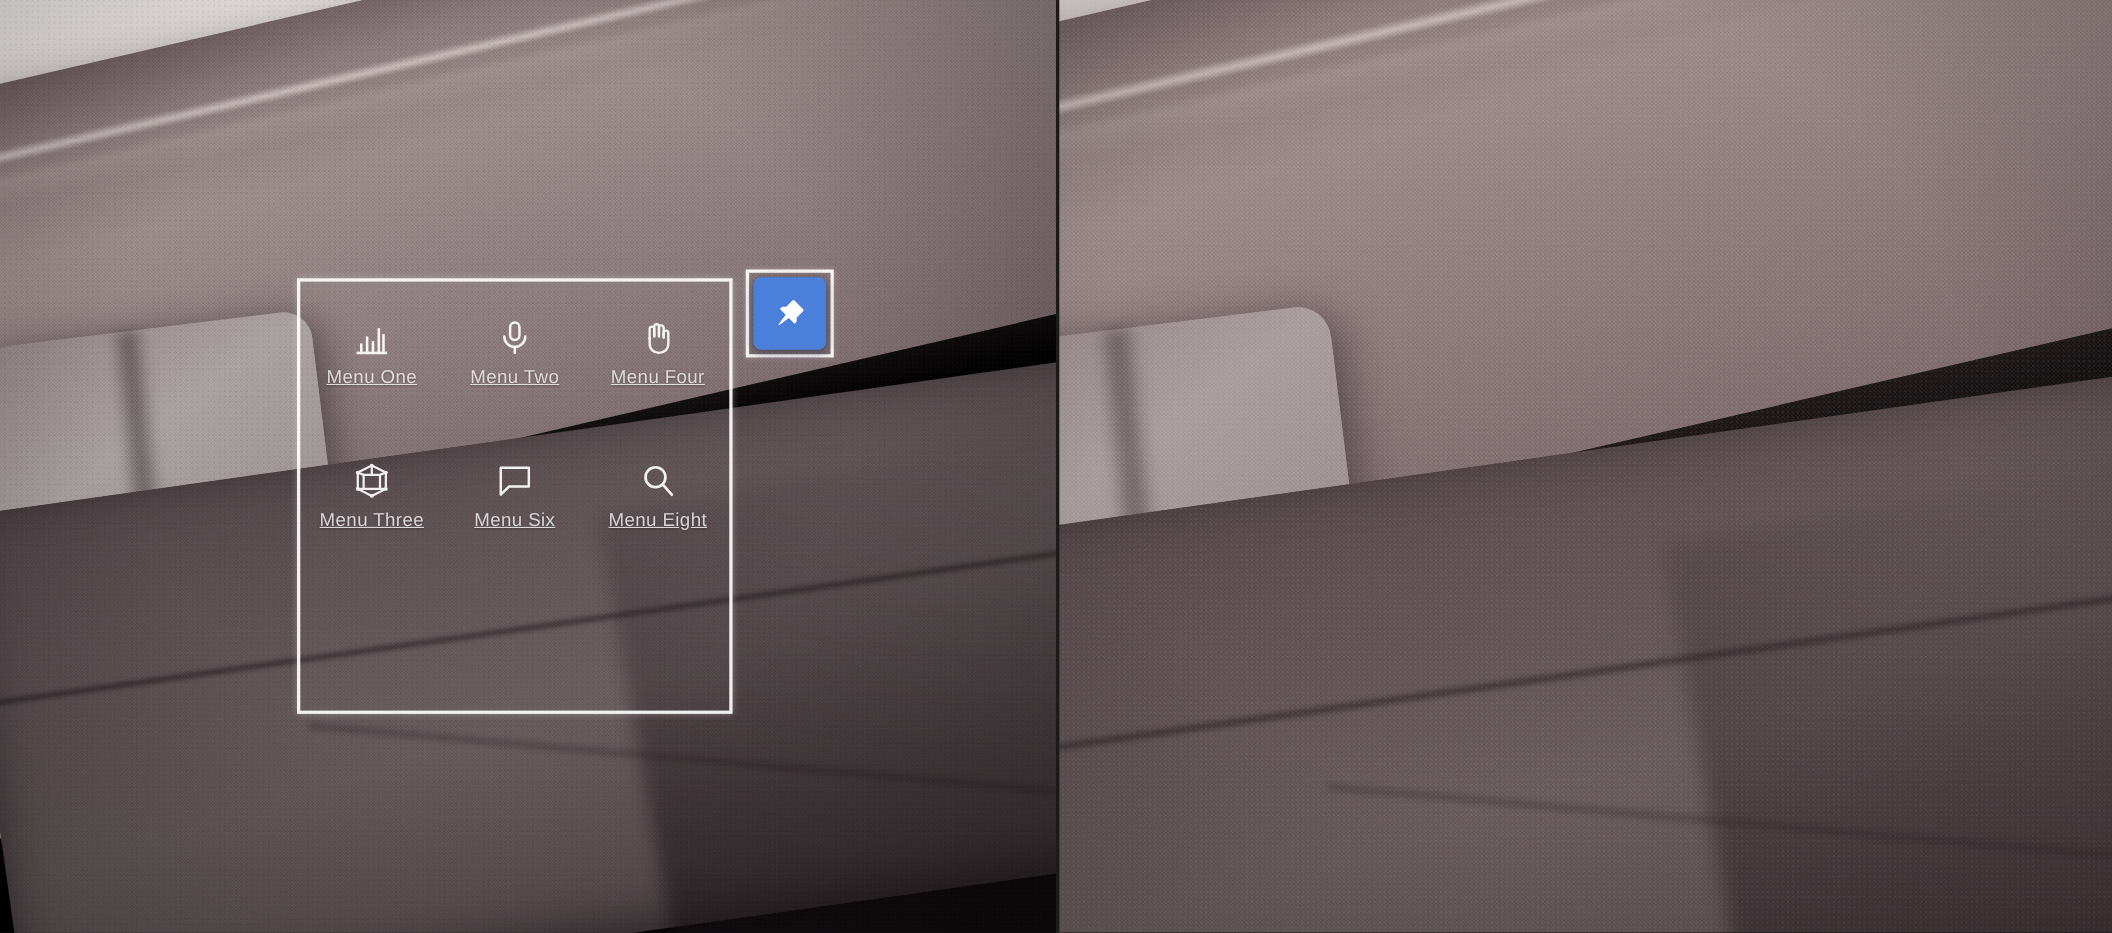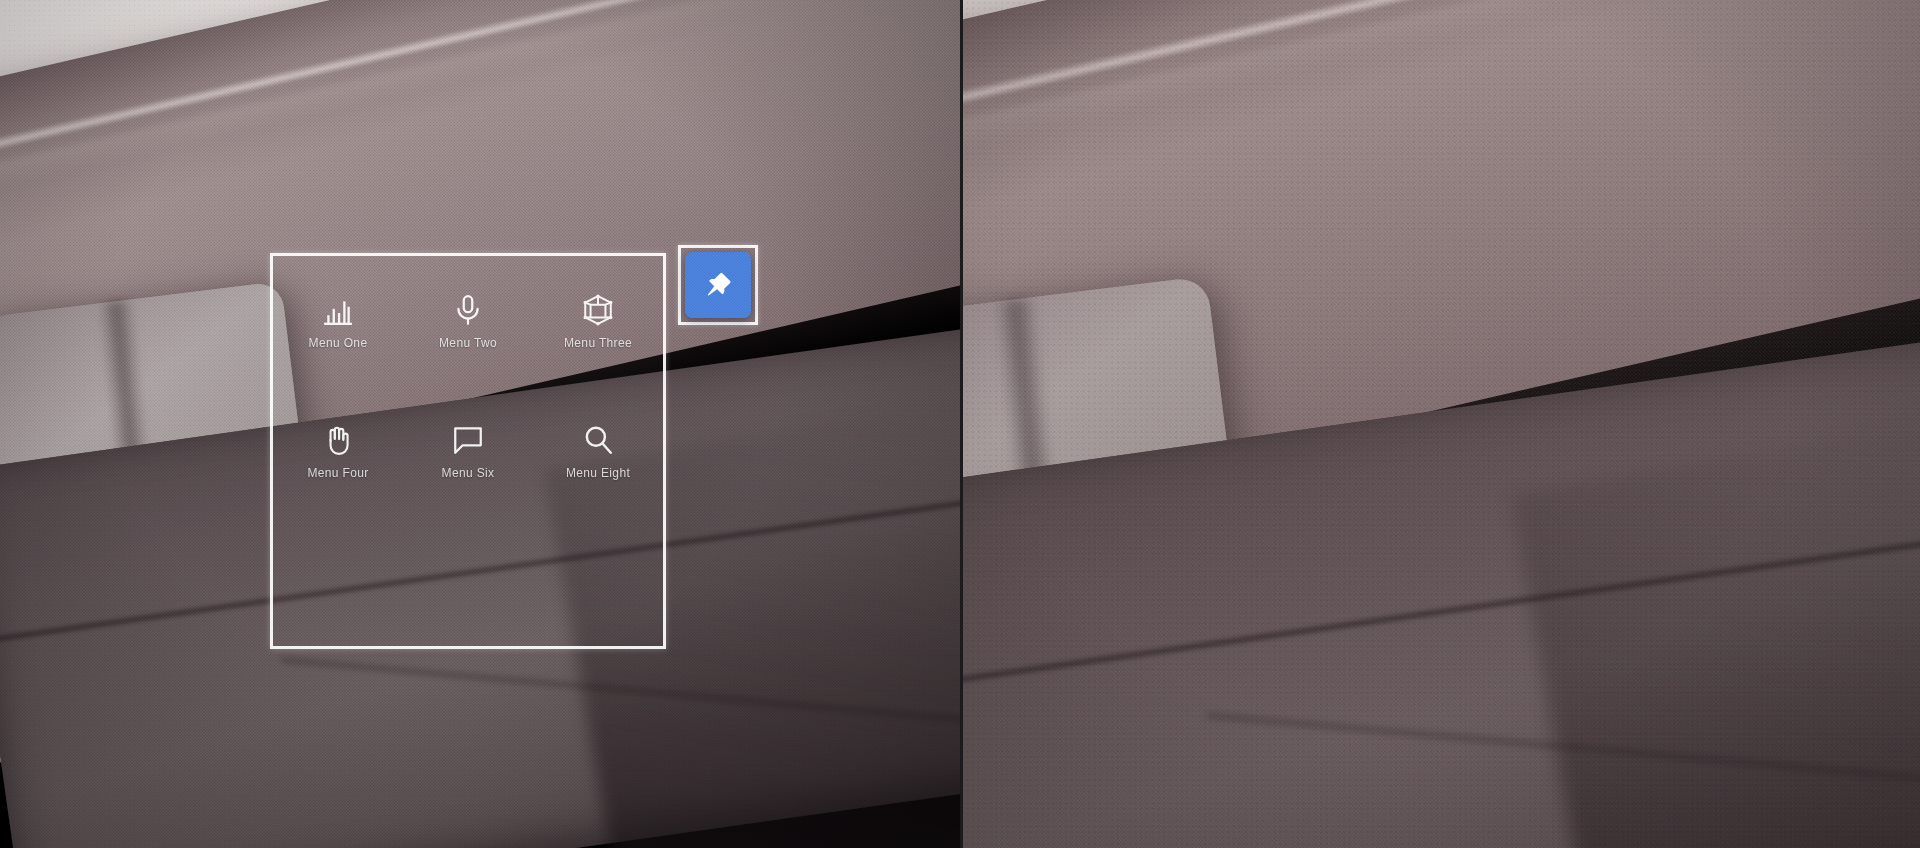--- a/index.html
+++ b/index.html
@@ -96,22 +96,22 @@
   .menu-grid{position:absolute;inset:0;display:grid;
     grid-template-columns:repeat(3,1fr);grid-template-rows:repeat(3,1fr);
     align-items:center;justify-items:center;}
 
   .menu-cell{display:flex;flex-direction:column;align-items:center;justify-content:center;
     gap:9px;width:100%;height:100%;cursor:pointer;position:relative;z-index:2;}
 
   .menu-icon{width:34px;height:34px;display:block;}
   .menu-icon svg{width:100%;height:100%;display:block;}
 
-  .menu-label{color:#ffffff;font-size:12px;letter-spacing:.35px;white-space:nowrap;
-    text-shadow:0 1px 3px rgba(0,0,0,.55);}
+  .menu-label{color:#ffffff;font-size:17px;letter-spacing:.35px;white-space:nowrap;
+    text-shadow:0 1px 3px rgba(0,0,0,.55);text-decoration:underline;}
 
   
   .holo-outline .menu-label{color:rgba(255,255,255,.78);
     text-shadow:0 1px 2px rgba(0,0,0,.35);}
   .holo-outline .menu-icon{opacity:.92;}
 
   
   .pin-btn{position:absolute;cursor:pointer;}
   .pin-frame{position:absolute;inset:0;border:3px solid rgba(255,255,255,.92);
     box-shadow:0 0 5px rgba(255,255,255,.3);}
@@ -174,49 +174,49 @@
               <rect x="12" y="3" width="8" height="15" rx="4"></rect>
               <path d="M7 15a9 9 0 0 0 18 0"></path>
               <line x1="16" y1="24" x2="16" y2="29"></line>
             </svg>
           </span>
           <span class="menu-label">Menu Two</span>
         </div>
 
         <div class="menu-cell">
           <span class="menu-icon">
+            <svg viewBox="0 0 32 32" fill="none" stroke="#fff" stroke-width="2" stroke-linecap="round" stroke-linejoin="round">
+              <path d="M9 17V8.5a2 2 0 1 1 4 0V15"></path>
+              <path d="M13 14.5V6.5a2 2 0 1 1 4 0V15"></path>
+              <path d="M17 14.5V7.5a2 2 0 1 1 4 0V16"></path>
+              <path d="M21 15v-3a2 2 0 1 1 4 0v9c0 5-3.5 8-8 8s-8-3-8-8v-5"></path>
+            </svg>
+          </span>
+          <span class="menu-label">Menu Four</span>
+        </div>
+
+        <div class="menu-cell">
+          <span class="menu-icon">
             <svg viewBox="0 0 32 32" fill="none" stroke="#fff" stroke-width="1.9" stroke-linejoin="round">
               <path d="M16 3 L28 9 L28 23 L16 29 L4 23 L4 9 Z"></path>
               <rect x="9" y="11" width="14" height="12"></rect>
               <line x1="16" y1="3" x2="16" y2="11"></line>
               <line x1="4" y1="9" x2="9" y2="11"></line>
               <line x1="28" y1="9" x2="23" y2="11"></line>
               <line x1="4" y1="23" x2="9" y2="23"></line>
               <line x1="28" y1="23" x2="23" y2="23"></line>
               <circle cx="16" cy="3" r="1.6" fill="#fff" stroke="none"></circle>
               <circle cx="28" cy="9" r="1.6" fill="#fff" stroke="none"></circle>
               <circle cx="28" cy="23" r="1.6" fill="#fff" stroke="none"></circle>
               <circle cx="16" cy="29" r="1.6" fill="#fff" stroke="none"></circle>
               <circle cx="4" cy="23" r="1.6" fill="#fff" stroke="none"></circle>
               <circle cx="4" cy="9" r="1.6" fill="#fff" stroke="none"></circle>
             </svg>
           </span>
           <span class="menu-label">Menu Three</span>
-        </div>
-
-        <div class="menu-cell">
-          <span class="menu-icon">
-            <svg viewBox="0 0 32 32" fill="none" stroke="#fff" stroke-width="2" stroke-linecap="round" stroke-linejoin="round">
-              <path d="M9 17V8.5a2 2 0 1 1 4 0V15"></path>
-              <path d="M13 14.5V6.5a2 2 0 1 1 4 0V15"></path>
-              <path d="M17 14.5V7.5a2 2 0 1 1 4 0V16"></path>
-              <path d="M21 15v-3a2 2 0 1 1 4 0v9c0 5-3.5 8-8 8s-8-3-8-8v-5"></path>
-            </svg>
-          </span>
-          <span class="menu-label">Menu Four</span>
         </div>
 
 
         <div class="menu-cell">
           <span class="menu-icon">
             <svg viewBox="0 0 32 32" fill="none" stroke="#fff" stroke-width="2.1" stroke-linejoin="round">
               <path d="M4 5h24v16H11l-7 7z"></path>
             </svg>
           </span>
           <span class="menu-label">Menu Six</span>

